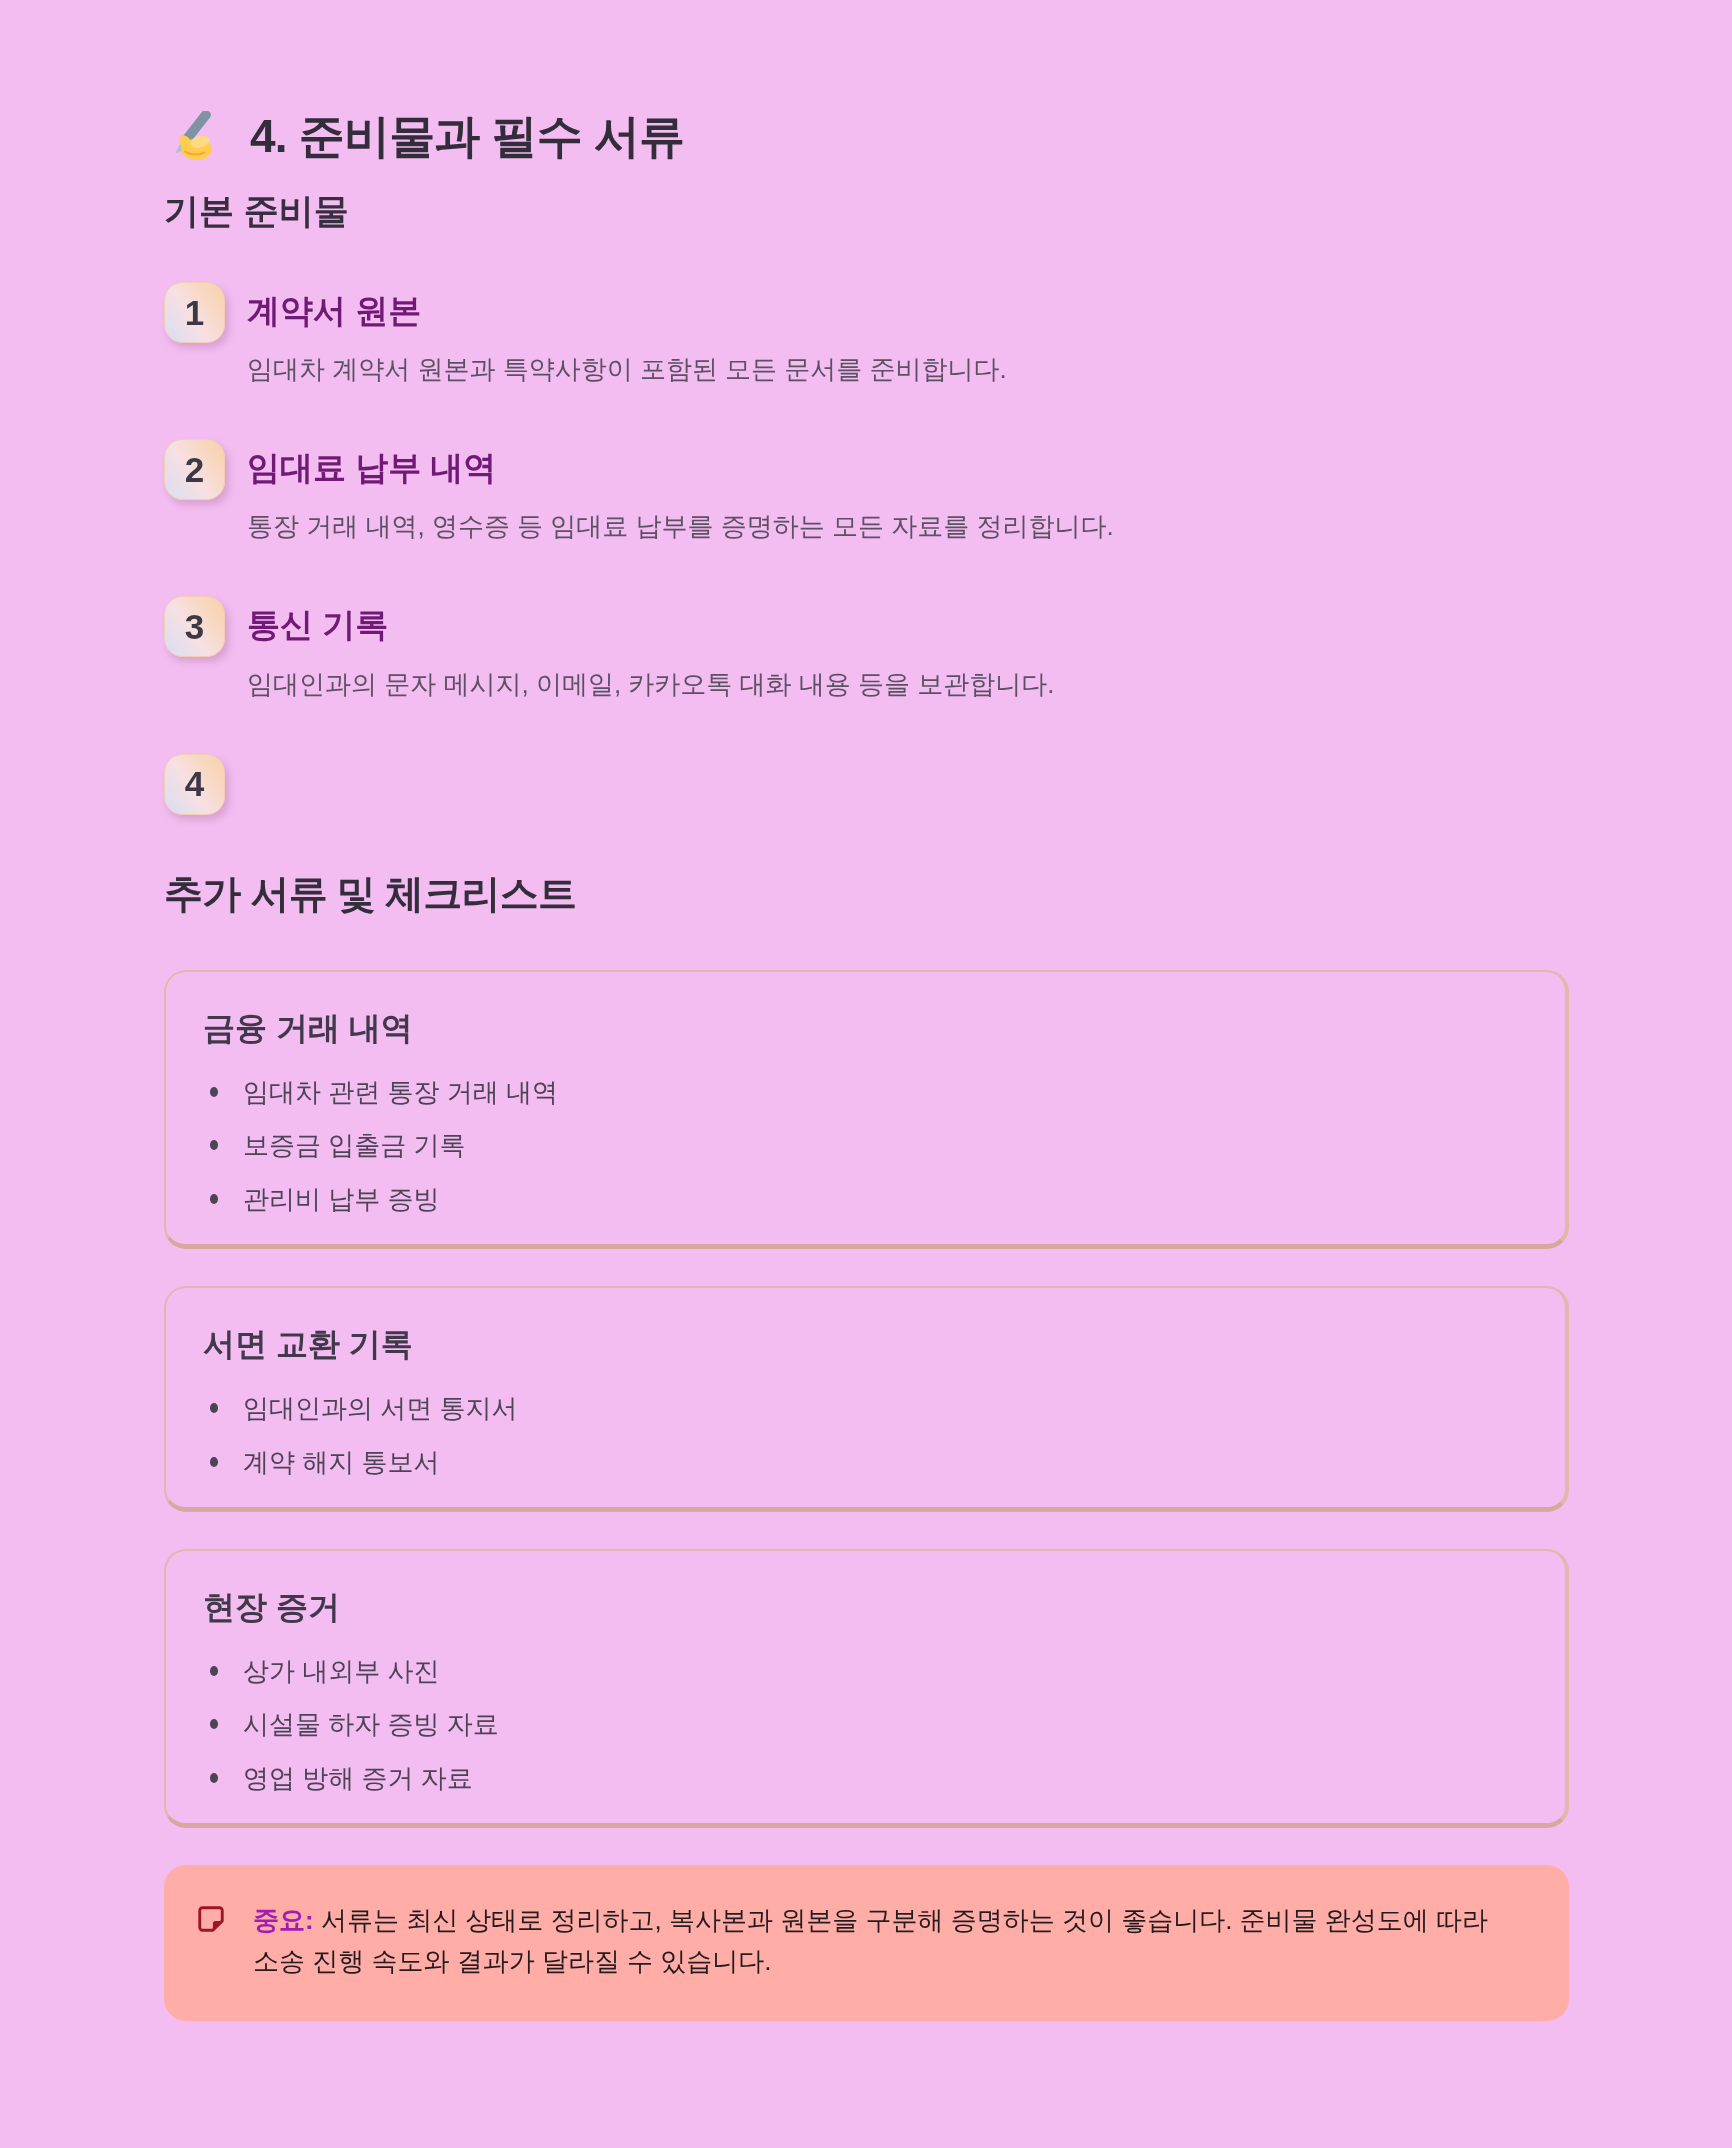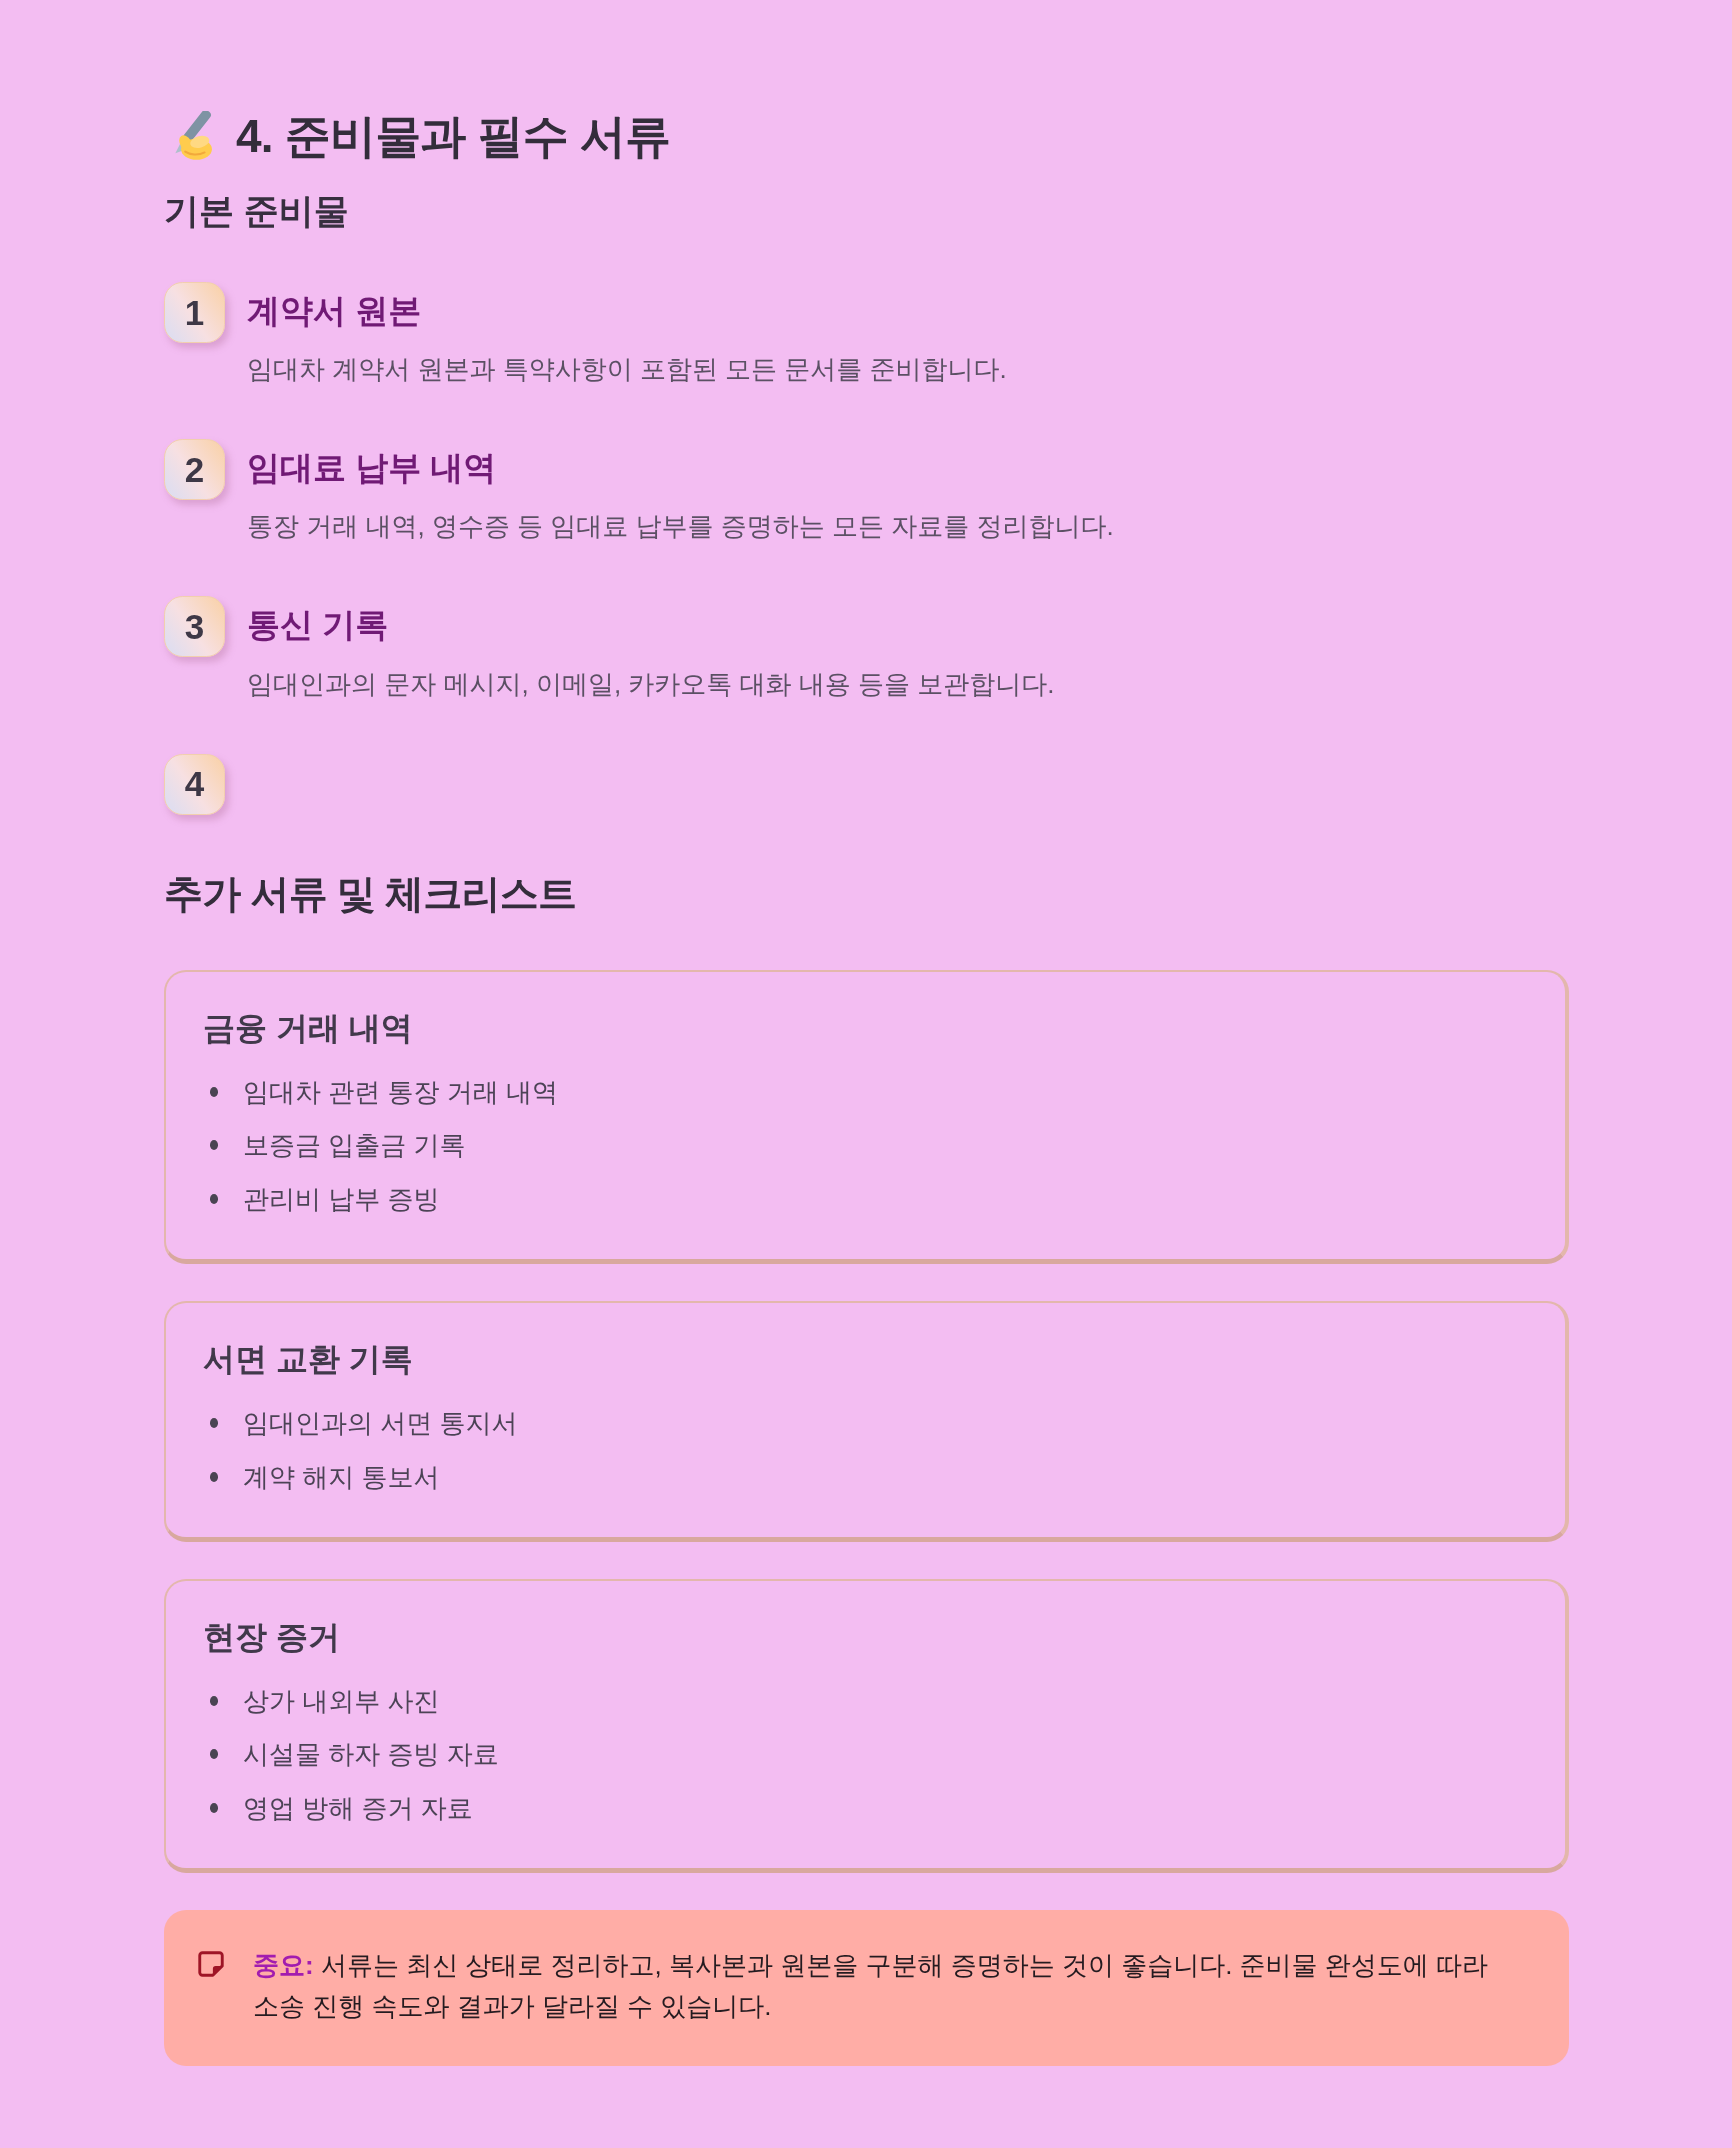--- a/index.html
+++ b/index.html
@@ -6,21 +6,21 @@
   body{
     width:1733px;height:2148px;overflow:hidden;
     background:#F3BDF2;
     font-family:"Liberation Sans","DejaVu Sans",sans-serif;
     color:#3A3442;
     -webkit-font-smoothing:antialiased;
   }
   .page{padding:106px 164px 0 164px;}
 
   h1.title{
-    display:flex;align-items:center;gap:20px;
+    display:flex;align-items:center;gap:34px;
     font-size:46px;font-weight:700;color:#332D3B;
     margin:0 0 20px 0;letter-spacing:-0.8px;
   }
   .emoji{width:52px;height:52px;flex:0 0 auto;}
 
   h2.h-basic{font-size:35px;font-weight:600;color:#372F3F;margin:0 0 47px 0;}
 
   ol.steps{list-style:none;margin:0;padding:0;}
   li.step{display:flex;gap:22px;margin-bottom:52px;}
   .badge{
@@ -35,21 +35,21 @@
   .step-title{font-size:33px;font-weight:600;color:#701a75;margin-bottom:18.5px;}
   .step-desc{font-size:26px;color:#5B5064;}
 
   h2.h-additional{font-size:39px;font-weight:700;color:#342D3C;margin:11.7px 0 49px 0;letter-spacing:-0.8px;}
 
   .card{
     border:2.5px solid #E3B7AC;
     border-right-width:4.2px;
     border-bottom:5.9px solid #D8A89E;
     border-radius:22px;
-    padding:35px 42px 42px 37px;
+    padding:35px 42px 27px 37px;
     margin-bottom:37px;
     background:transparent;
   }
   .card-title{font-size:32px;font-weight:600;color:#41394B;margin:0 0 25px 0;}
   .card ul{list-style:none;margin:0;padding:0;}
   .card li{position:relative;padding-left:40px;font-size:26px;color:#4C4356;margin-bottom:20px;line-height:1.3;}
   .card li:last-child{margin-bottom:0;}
   .card li .dot{
     position:absolute;left:6.7px;top:11px;width:8.4px;height:10px;border-radius:50%;background:#4A4453;
   }

